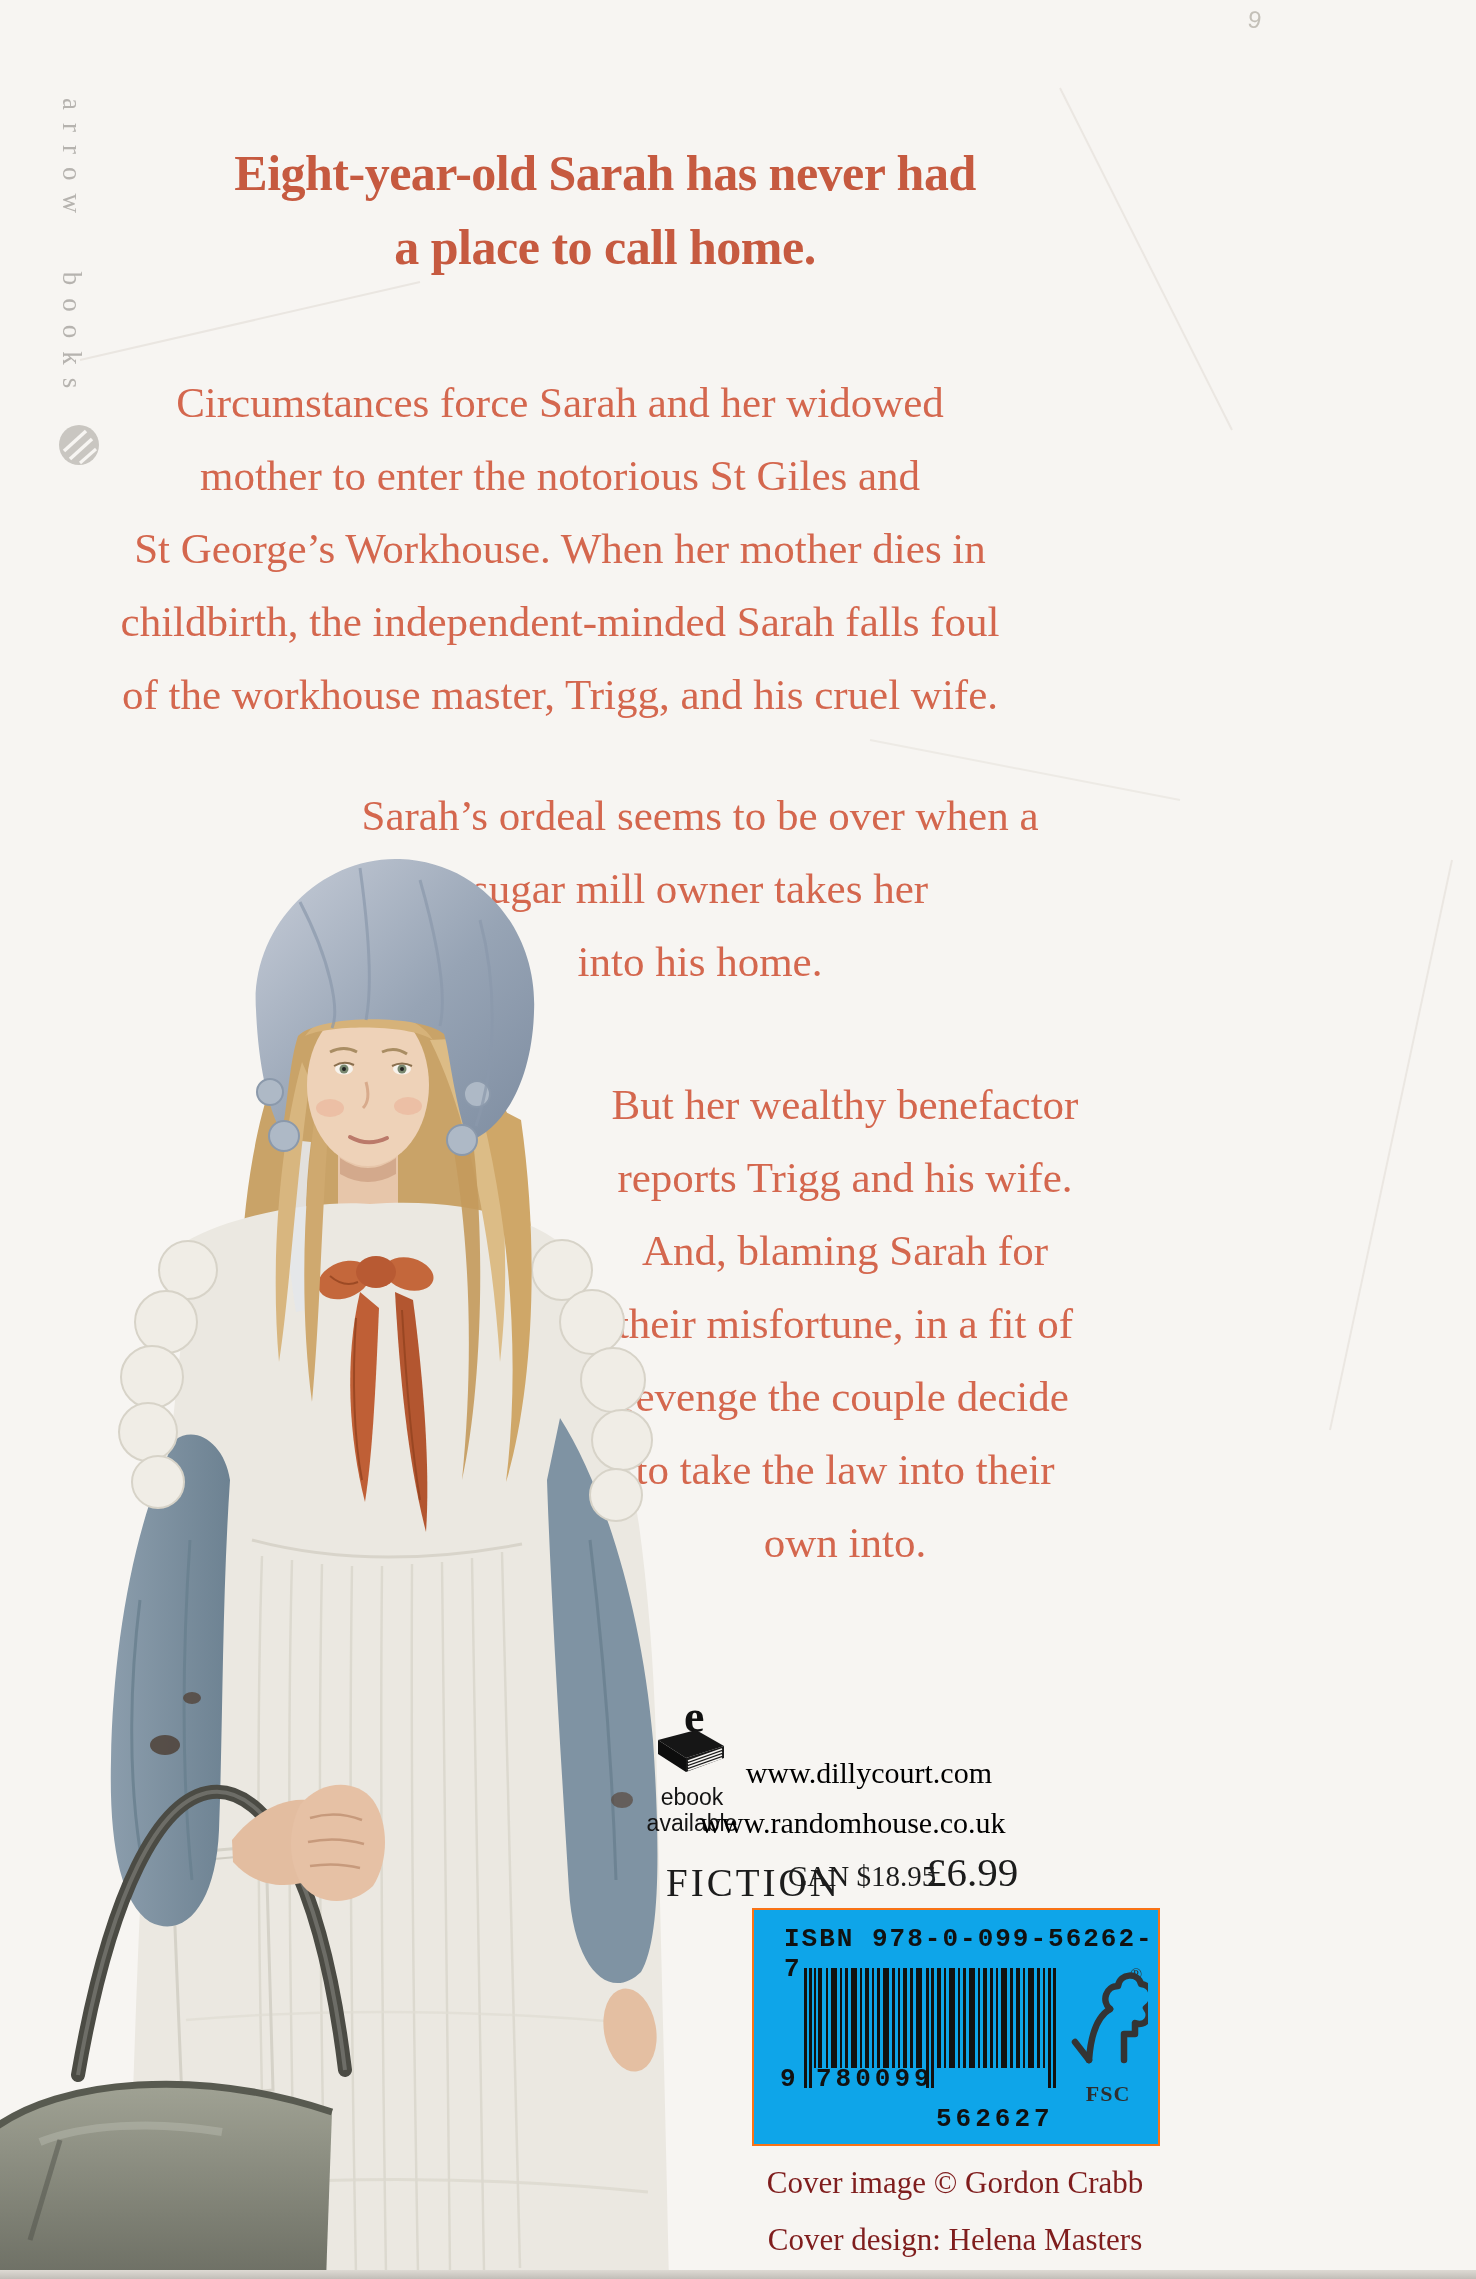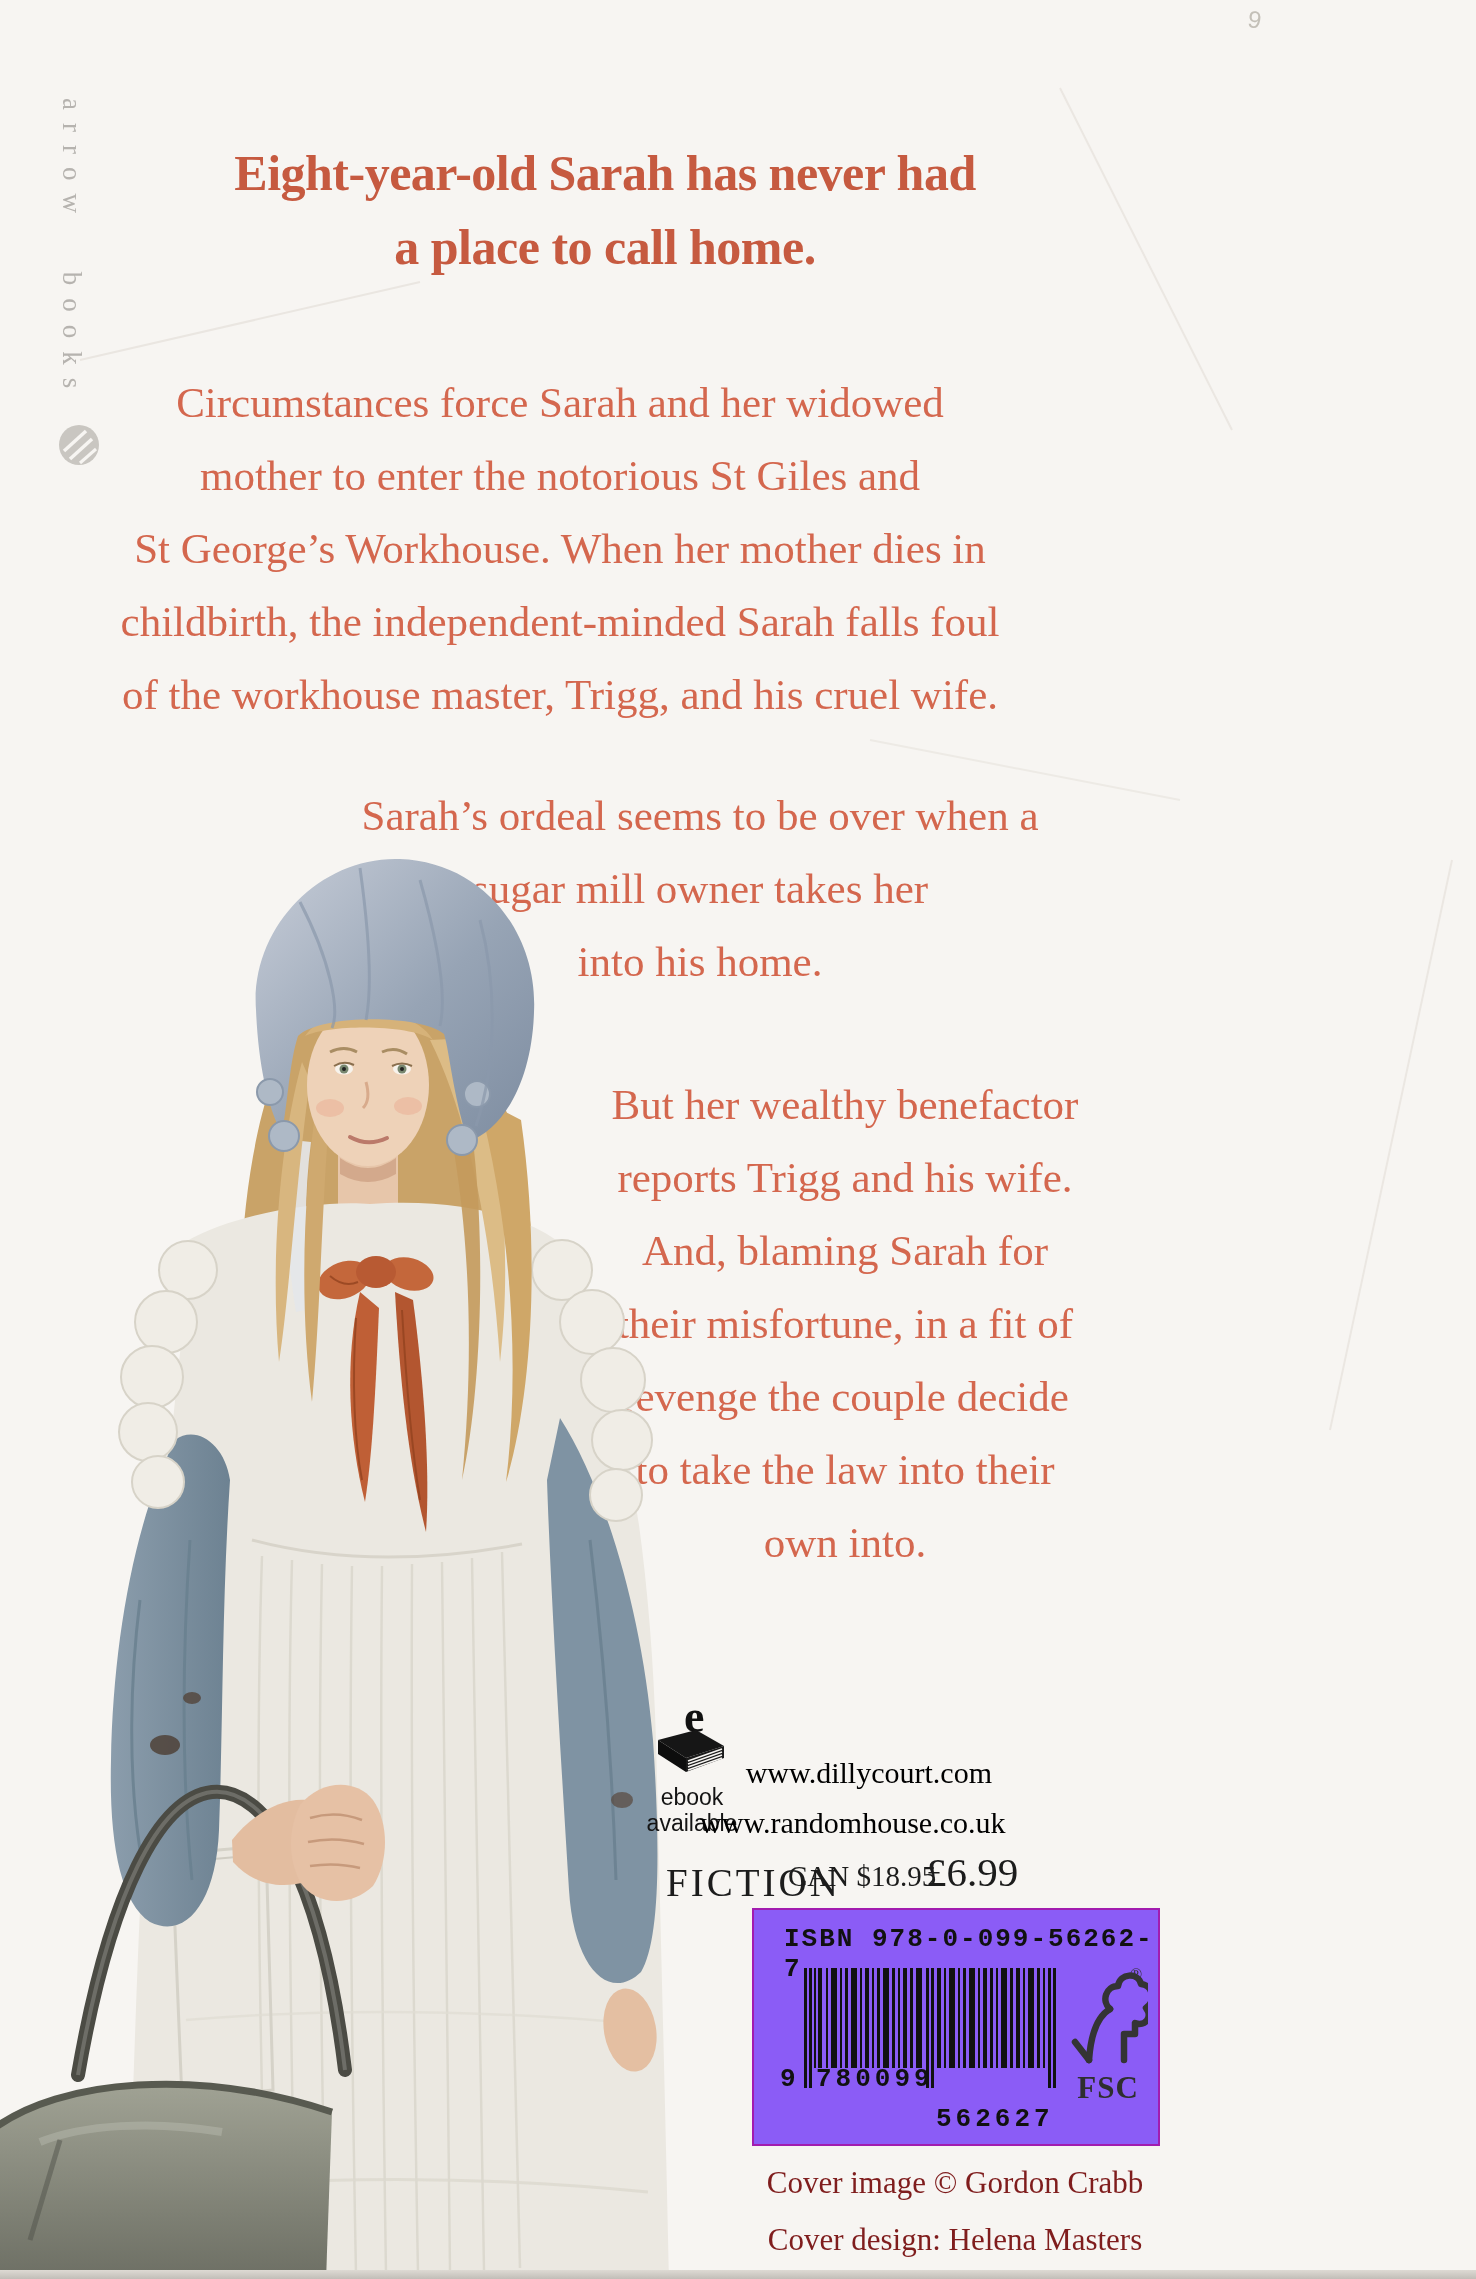--- a/index.html
+++ b/index.html
@@ -28,33 +28,33 @@
   
   #ebook-badge{position:absolute;left:634px;top:1694px;width:116px;text-align:center;}
   #ebook-badge .lbl{font-family:"Liberation Sans",sans-serif;font-size:23px;line-height:26px;color:#141414;}
   #websites{position:absolute;left:700px;top:1748px;width:292px;text-align:right;
     font-size:30px;line-height:50px;color:#000000;}
   #category{position:absolute;left:666px;top:1860px;font-size:39px;letter-spacing:3px;color:#1c1c1c;}
   #price-can{position:absolute;left:788px;top:1860px;font-size:29px;color:#1c1c1c;}
   #price-uk{position:absolute;left:926px;top:1848px;font-size:41px;color:#1c1c1c;}
   
   #isbn-box{position:absolute;left:752px;top:1908px;width:404px;height:234px;
-    border:2px solid #a21caf;background:#8b5cf6;text-decoration:underline;}
+    border:2px solid #f97316;background:#0ea5e9;text-decoration:underline;}
   #isbn-label{position:absolute;left:30px;top:14px;
     font-family:"Liberation Mono","DejaVu Sans Mono",monospace;font-weight:bold;
     font-size:26px;letter-spacing:2px;color:#111;}
   #barcode{position:absolute;left:30px;top:58px;width:280px;height:164px;}
   #barcode svg{position:absolute;left:20px;top:0;}
   .bdigit{position:absolute;top:96px;font-family:"Liberation Mono","DejaVu Sans Mono",monospace;
     font-size:26px;font-weight:bold;letter-spacing:4px;color:#111;}
   #bdigit-lead{left:-4px;}
   #bdigit-g1{left:32px;width:88px;text-align:center;}
   #bdigit-g2{left:152px;width:88px;text-align:center;margin-top:40px;}
   #fsc{position:absolute;left:314px;top:52px;width:80px;height:156px;text-align:center;}
-  #fsc-label{font-size:31px;font-weight:bold;color:#2f2f2f;letter-spacing:1px;margin-top:0px;}
+  #fsc-label{font-size:22px;font-weight:bold;color:#2f2f2f;letter-spacing:1px;margin-top:11px;}
   
   #credits{position:absolute;left:655px;top:2154px;width:600px;text-align:center;
     font-size:31px;line-height:57px;color:#7f1d1d;}
   
   #pencil-mark{position:absolute;left:1248px;top:6px;font-family:"Liberation Sans",sans-serif;
     font-size:24px;color:#c4c0b8;transform:rotate(9deg);}
   
   #bottom-edge{position:absolute;left:0;top:2270px;width:1476px;height:9px;
     background:linear-gradient(#dedad4,#c2beb8);}
   #photo,#creases{pointer-events:none;}

